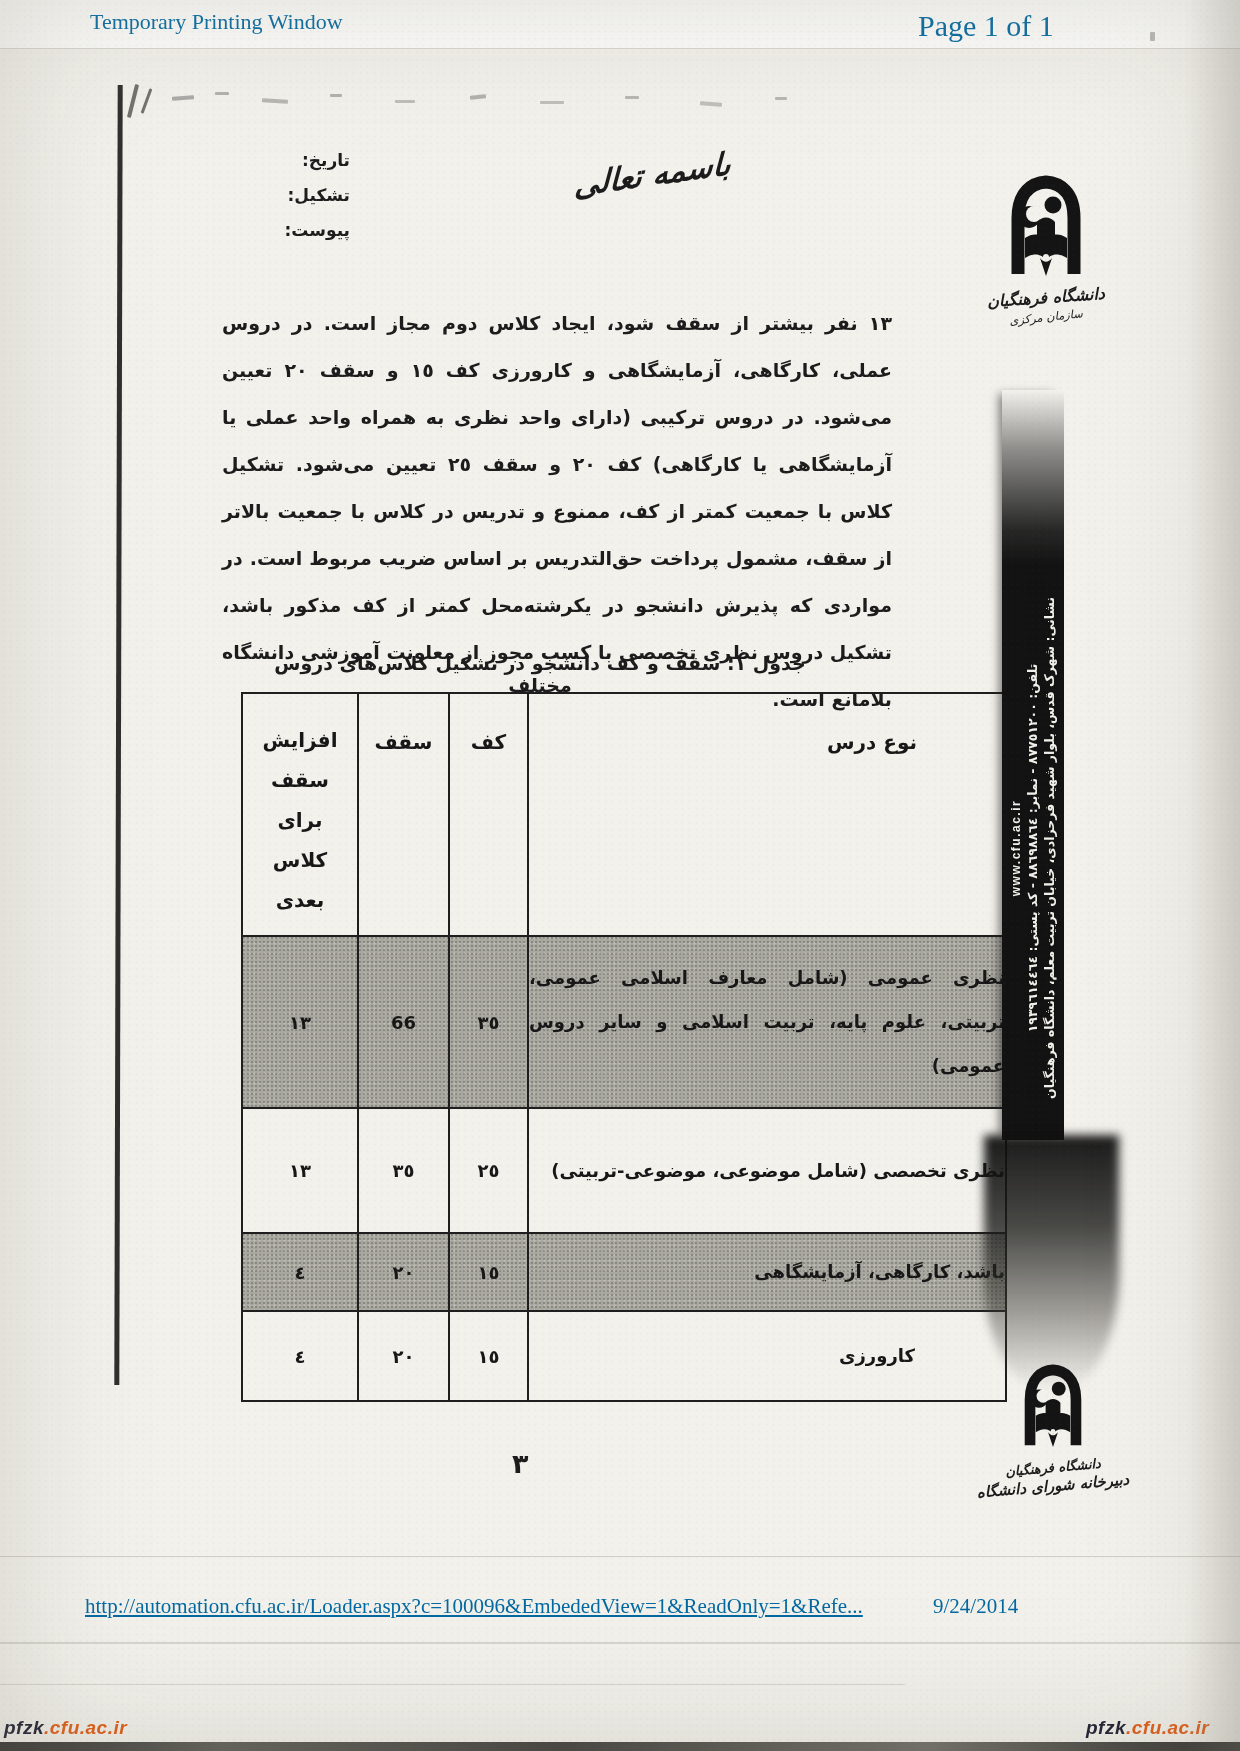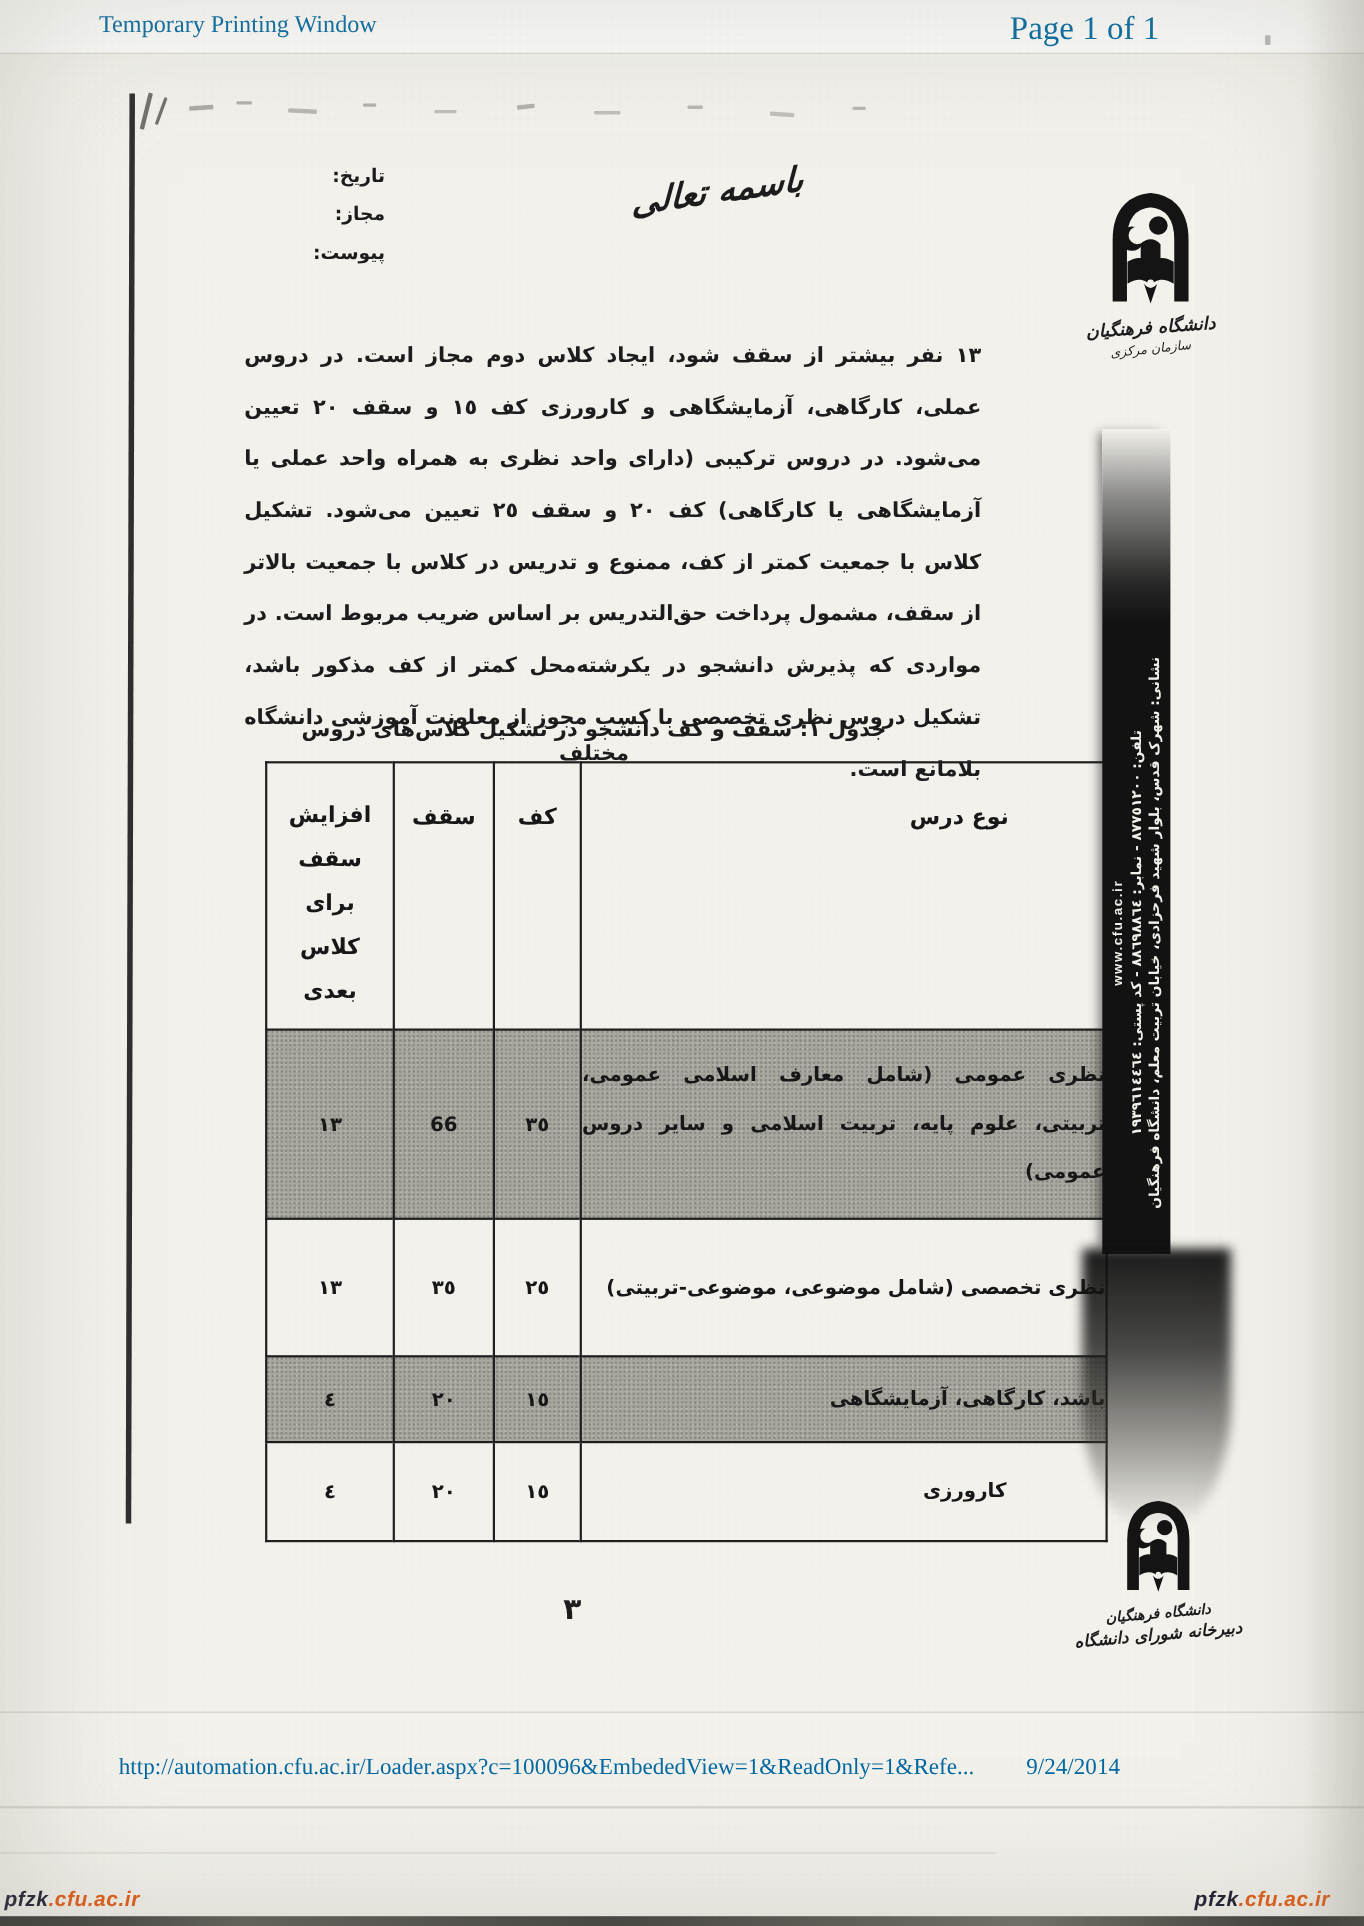--- a/index.html
+++ b/index.html
@@ -79,21 +79,21 @@
        filter:blur(5px);border-radius:0 0 45% 45%;}
 
   .page-number{position:absolute;left:512px;top:1448px;font-size:27px;font-weight:bold;}
 
   .stamp{position:absolute;left:948px;top:1360px;width:210px;text-align:center;}
   .stamp .stamp-line1{font-size:13px;font-weight:bold;font-style:italic;
        transform:rotate(-5deg);margin-top:4px;}
   .stamp .stamp-line2{font-size:15px;font-weight:bold;font-style:italic;
        transform:rotate(-5deg);margin-top:2px;}
 
-  .url-line{position:absolute;left:108px;top:1594px;font-size:21px;}
+  .url-line{position:absolute;left:85px;top:1594px;font-size:21px;text-decoration:underline;}
   .url-date{position:absolute;left:933px;top:1594px;font-size:21px;}
 
   .bottom-strip{position:absolute;left:0;top:1742px;width:1240px;height:9px;
        background:linear-gradient(90deg,#2b2b2b,#5a5a55 18%,#3a3a38 45%,#6b6a63 75%,#232323);}
   .wm{position:absolute;top:1717px;font-style:italic;font-weight:bold;font-size:19px;
        font-family:"Liberation Sans","DejaVu Sans",sans-serif;letter-spacing:.5px;}
   .wm-left{left:4px;}
   .wm-right{left:1086px;}
 </style>
 </head>
@@ -118,21 +118,21 @@
   <div class="speck" style="left:470px;top:95px;width:16px;height:4px;transform:rotate(-6deg);opacity:.5;"></div>
   <div class="speck" style="left:540px;top:101px;width:24px;height:3px;opacity:.4;"></div>
   <div class="speck" style="left:625px;top:96px;width:14px;height:3px;opacity:.45;"></div>
   <div class="speck" style="left:700px;top:102px;width:22px;height:4px;transform:rotate(4deg);opacity:.4;"></div>
   <div class="speck" style="left:775px;top:97px;width:12px;height:3px;opacity:.45;"></div>
   <div class="speck" style="left:1150px;top:32px;width:5px;height:9px;opacity:.5;"></div>
 </div>
 
 <div class="ref-labels fa">
   <div>تاریخ:</div>
-  <div>مجاز:</div>
+  <div>تشکیل:</div>
   <div>پیوست:</div>
 </div>
 
 <div class="besmele fa">باسمه تعالی</div>
 
 <div class="logo-top">
   <svg width="104" height="112" viewBox="0 0 100 112">
     <g id="uni-logo">
       <path d="M22 104 L22 48 C22 21 37 13 50 12 C63 13 78 21 78 48 L78 104" fill="none" stroke="#141414" stroke-width="13"></path>
       <circle cx="57" cy="35" r="8.5" fill="#141414"></circle>

